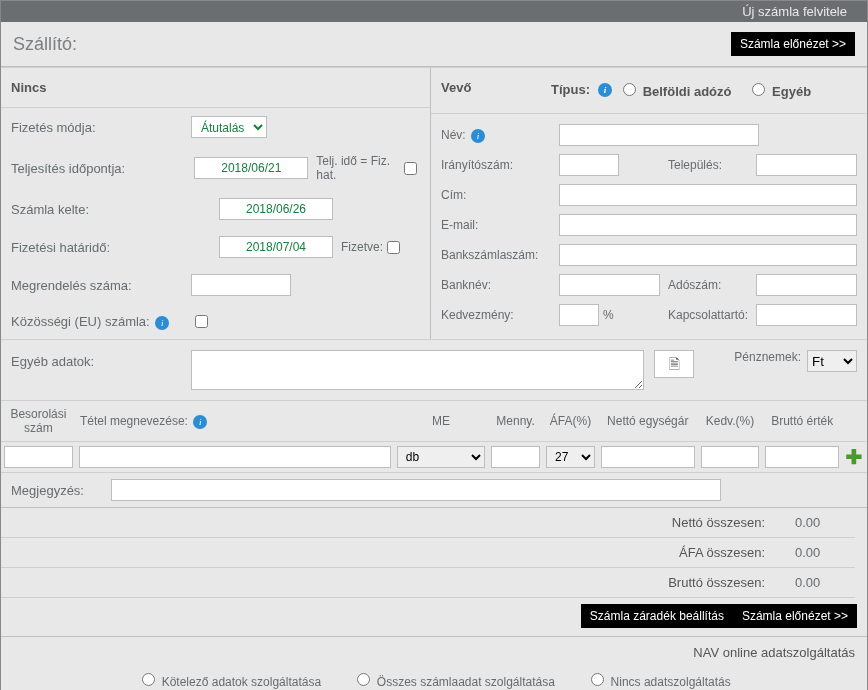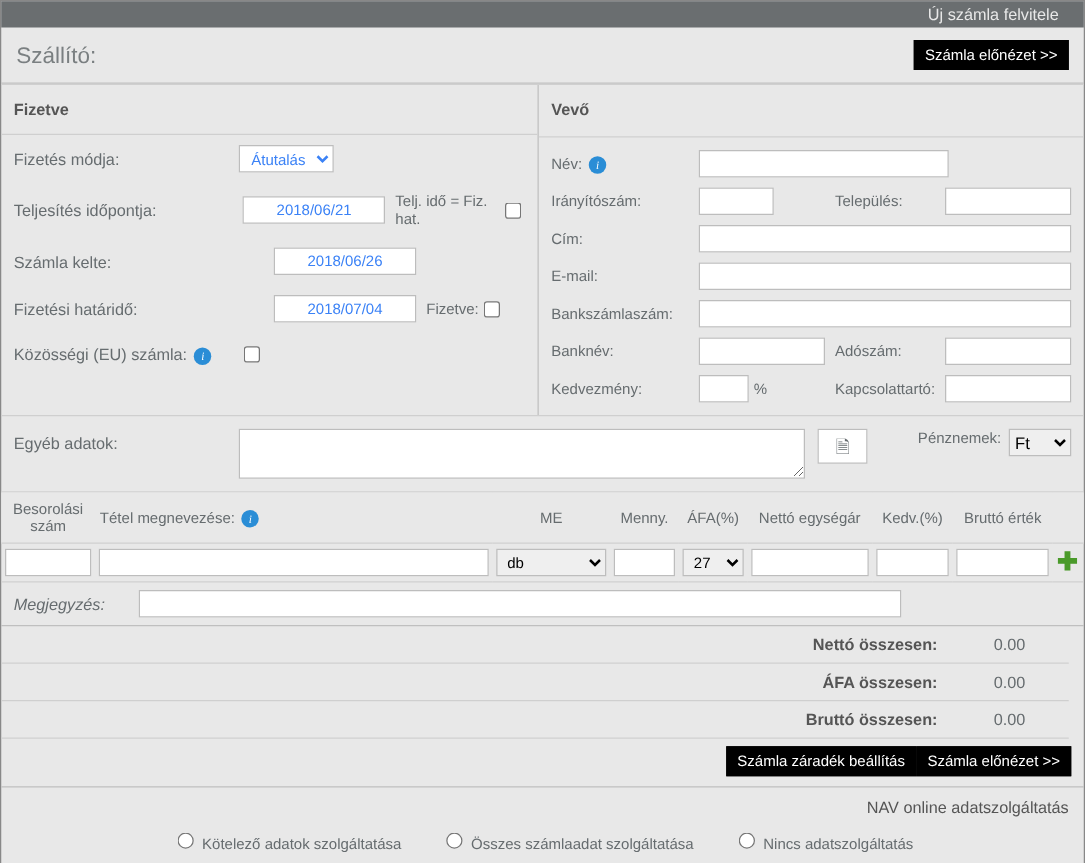--- a/index.html
+++ b/index.html
@@ -79,21 +79,21 @@
     width: 180px;
     color: #666c6f;
     font-size: 13px;
   }
   .frow input[type=text], .frow select, .input {
     border: 1px solid #bdbdbd;
     background: #fff;
     font-size: 12px;
     padding: 3px 5px;
     height: 22px;
-    color: #3b82f6;
+    color: #15803d;
   }
   .frow input.date { width: 114px; text-align: center; margin-left: 28px; }
   .frow .after { margin-left: 8px; font-size: 12px; color: #666c6f; }
   .frow input[type=checkbox] { margin-left: 4px; vertical-align: middle; }
   .info-icon {
     display: inline-block;
     width: 14px; height: 14px;
     background: #2a8dd6;
     color: #fff;
     border-radius: 50%;
@@ -181,42 +181,42 @@
     line-height: 18px;
     text-align:center;
     cursor:pointer;
     font-weight:bold;
   }
   .mj-row {
     display:flex;
     align-items:center;
     padding: 6px 10px;
   }
-  .mj-row label { width: 100px; color:#666c6f; font-size:13px;font-style:italic; }
+  .mj-row label { width: 100px; color:#666c6f; font-size:13px; }
   .mj-row input {
     width: 610px;
     border: 1px solid #bdbdbd;
     height: 22px;
     padding: 3px 5px;
   }
   .totals {
     padding-right: 12px;
     border-top: 1px solid #bfbfbf;
   }
   .totals .trow {
     display:flex;
     justify-content:flex-end;
     padding: 7px 0;
     border-bottom: 1px solid #cfcfcf;
   }
   .totals .tlabel {
-    font-weight:bold;
+    font-weight:normal;
     width: 150px;
     text-align:right;
-    margin-right: 45px;
+    margin-right: 30px;
     color:#555;
     font-size:13px;
   }
   .totals .tval {
     width: 60px;
     font-size:13px;
     color:#666c6f;
   }
   .footer-btns {
     display:flex;
@@ -251,21 +251,21 @@
   </div>
 
   <div class="hdr-row">
     <div class="szallito">Szállító:</div>
     <button class="btn-dark">Számla előnézet &gt;&gt;</button>
   </div>
 
   <div class="main">
 
     <div class="leftcol">
-      <div class="section-title">Fizetve</div>
+      <div class="section-title">Nincs</div>
 
       <div class="frow">
         <label>Fizetés módja:</label>
         <select>
           <option>Átutalás</option>
         </select>
       </div>
 
       <div class="frow">
         <label>Teljesítés időpontja:</label>
@@ -279,33 +279,49 @@
         <input type="text" class="date" value="2018/06/26" style="">
       </div>
 
       <div class="frow">
         <label>Fizetési határidő:</label>
         <input type="text" class="date" value="2018/07/04" style="">
         <span class="after">Fizetve:</span>
         <input type="checkbox" style="">
       </div>
 
+      <div class="frow">
+        <label>Megrendelés száma:</label>
+        <input type="text" style="width: 100px;">
+      </div>
 
       <div class="frow">
         <label>
           <span>Közösségi (EU) számla:</span>
           <span class="info-icon">i</span>
         </label>
         <input type="checkbox" style="">
       </div>
     </div>
 
     <div class="rightcol">
       <div class="row-head">
         <div class="l">Vevő</div>
+        <div class="tipus-row">
+          <span>Típus:</span>
+          <span class="info-icon">i</span>
+          <label class="radio-lbl">
+            <input type="radio" name="tipus" style="">
+            <span>Belföldi adózó</span>
+          </label>
+          <label class="radio-lbl">
+            <input type="radio" name="tipus" style="">
+            <span>Egyéb</span>
+          </label>
+        </div>
       </div>
 
       <div class="right-grid">
         <label>
           <span>Név:</span>
           <span class="info-icon">i</span>
         </label>
         <input type="text" style="grid-column: 2 / 5; width: 200px;">
 
         <label>Irányítószám:</label>

